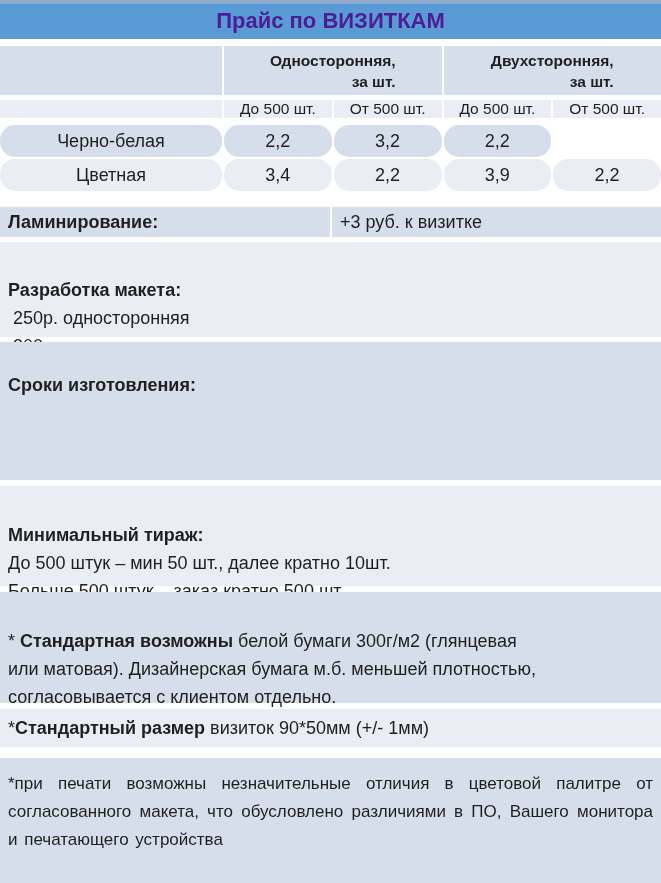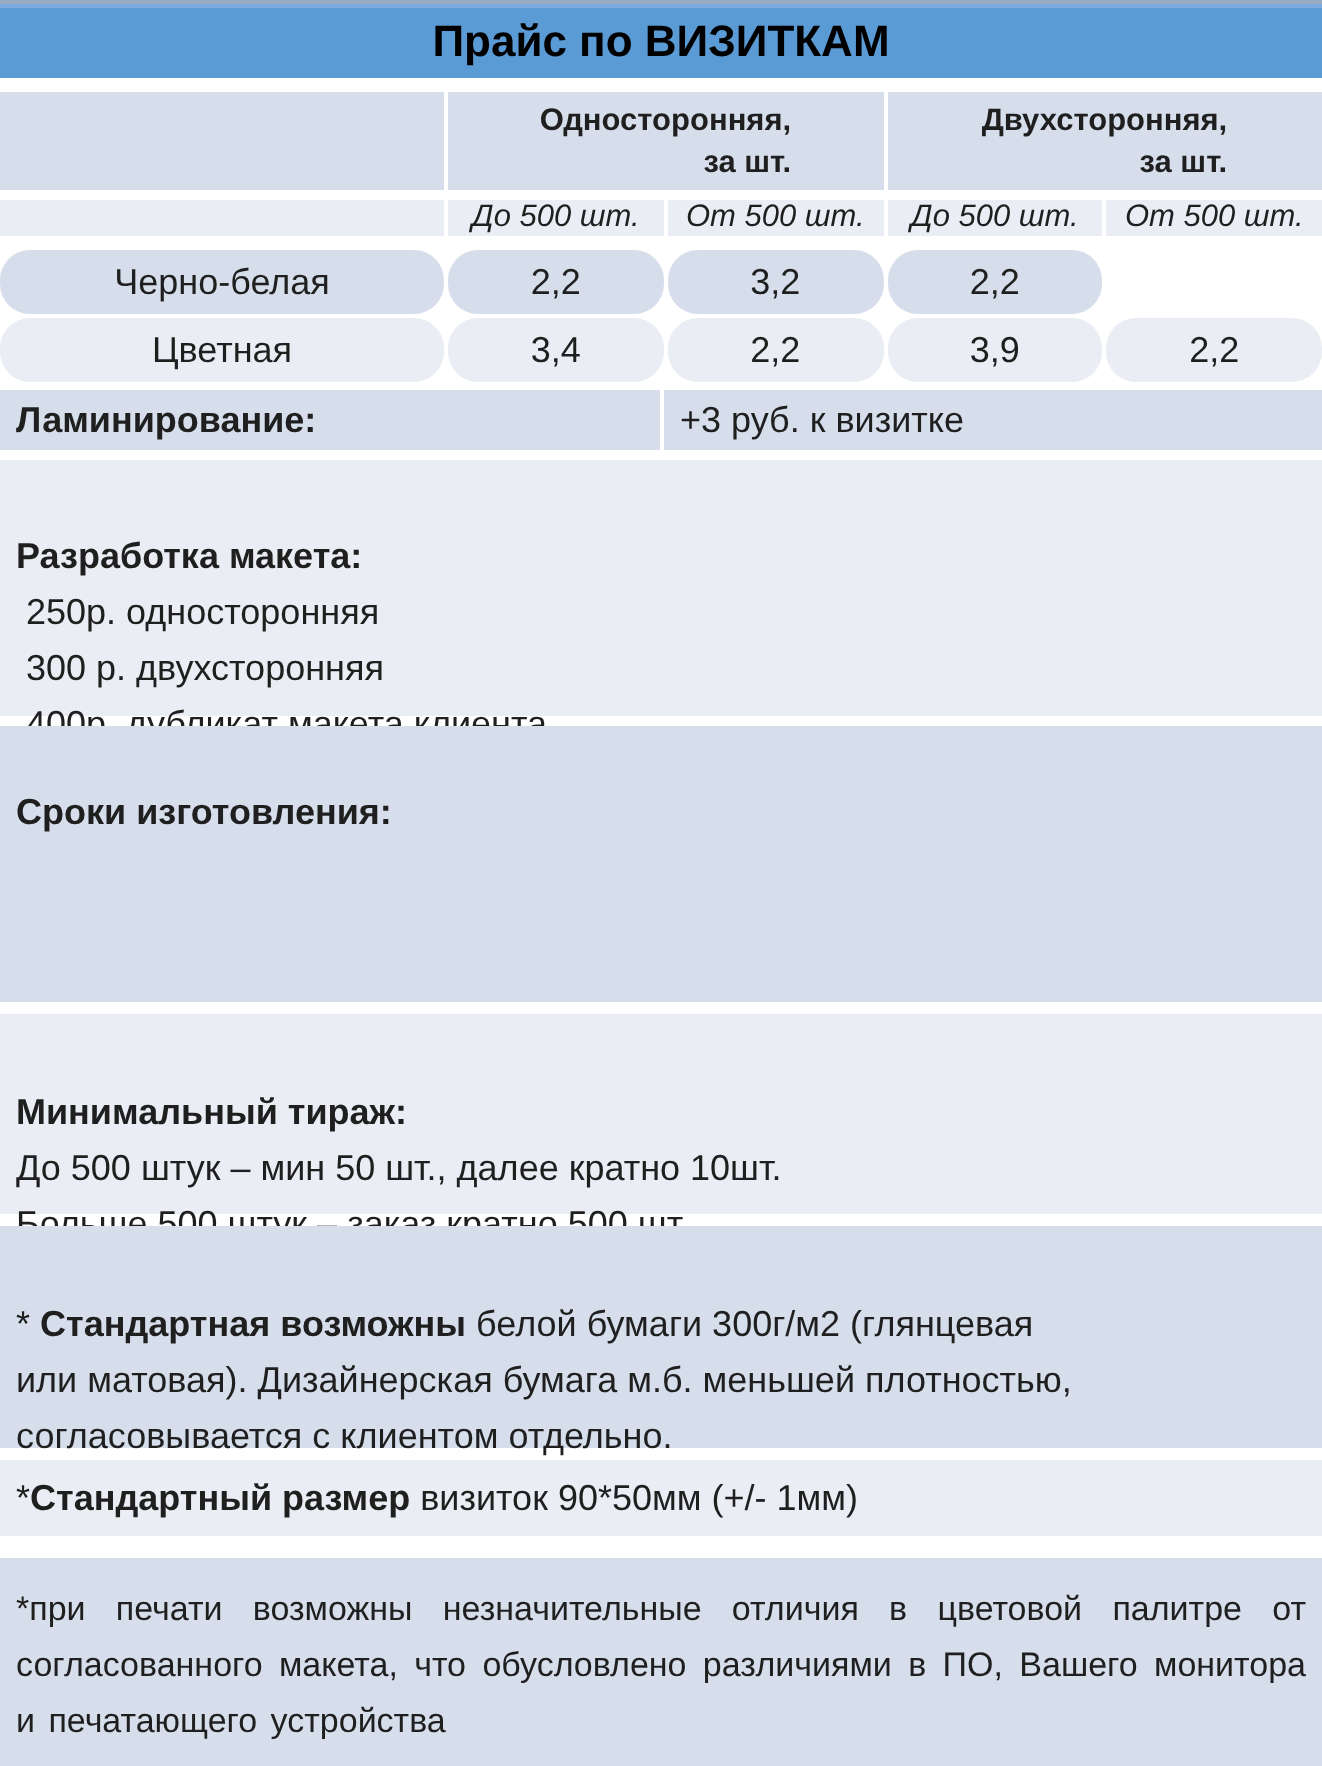--- a/index.html
+++ b/index.html
@@ -9,42 +9,42 @@
     color:#1f1f1f;display:flex;flex-direction:column;
   }
   .band{flex:none;}
   
   .title-band{
     box-sizing:border-box;height:39px;background:#5b9bd5;
     border-top:2px solid #9aabc3;box-shadow:inset 0 2px 0 #7dabdd;
     display:flex;align-items:center;justify-content:center;
     margin-bottom:7px;
   }
-  .title-band span{font-size:22px;font-weight:bold;color:#000000;}
+  .title-band span{font-size:22px;font-weight:bold;color:#4c1d95;}
   
   .grid5{display:grid;grid-template-columns:222px 1fr 1fr 1fr 1fr;gap:2px;}
   .grid3{display:grid;grid-template-columns:222px 1fr 1fr;gap:2px;}
   .grid2{display:grid;grid-template-columns:330px 1fr;gap:2px;}
   .cell{display:flex;align-items:center;justify-content:center;text-align:right;}
   .dark{background:#d6deec;}
   .light{background:#eaedf4;}
   .group-row{height:49px;margin-bottom:5px;}
   .group-cell{font-size:15.5px;font-weight:bold;white-space:pre-line;line-height:21px;}
-  .sub-row{height:16px;margin-bottom:6px;font-style:italic;}
+  .sub-row{height:16px;margin-bottom:6px;}
   .sub-cell{font-size:15.5px;}
   .price-row{height:32px;margin-bottom:2px;}
   .price-row .cell{font-size:18px;font-weight:normal;border-radius:15px;}
-  .lam-row{height:30px;margin-bottom:5px;margin-top:2px;}
+  .lam-row{height:30px;margin-bottom:5px;margin-top:14px;}
   .lam-row .cell{justify-content:flex-start;text-align:left;padding-left:8px;font-size:18px;}
   .lam-label{font-weight:bold;}
   
   .section{box-sizing:border-box;padding-left:8px;padding-right:8px;
            font-size:18px;line-height:28px;white-space:pre-line;}
   .section b{font-weight:bold;}
-  .sec-makeup{height:128px;margin-bottom:5px;padding-top:6px;}
+  .sec-makeup{height:95px;margin-bottom:5px;padding-top:6px;}
   .sec-makeup .lines{padding-left:5px;}
   .sec-terms{height:138px;margin-bottom:6px;padding-top:3px;line-height:27px;}
   .sec-min{height:100px;margin-bottom:6px;padding-top:7px;}
   .sec-density{height:111px;margin-bottom:6px;padding-top:7px;}
   .sec-size{height:38px;margin-bottom:11px;display:flex;align-items:center;}
   .sec-print{flex:1;padding-top:12px;white-space:normal;text-align:justify;
              font-size:17px;line-height:28px;word-spacing:2px;}
 </style>
 </head>
 <body>

